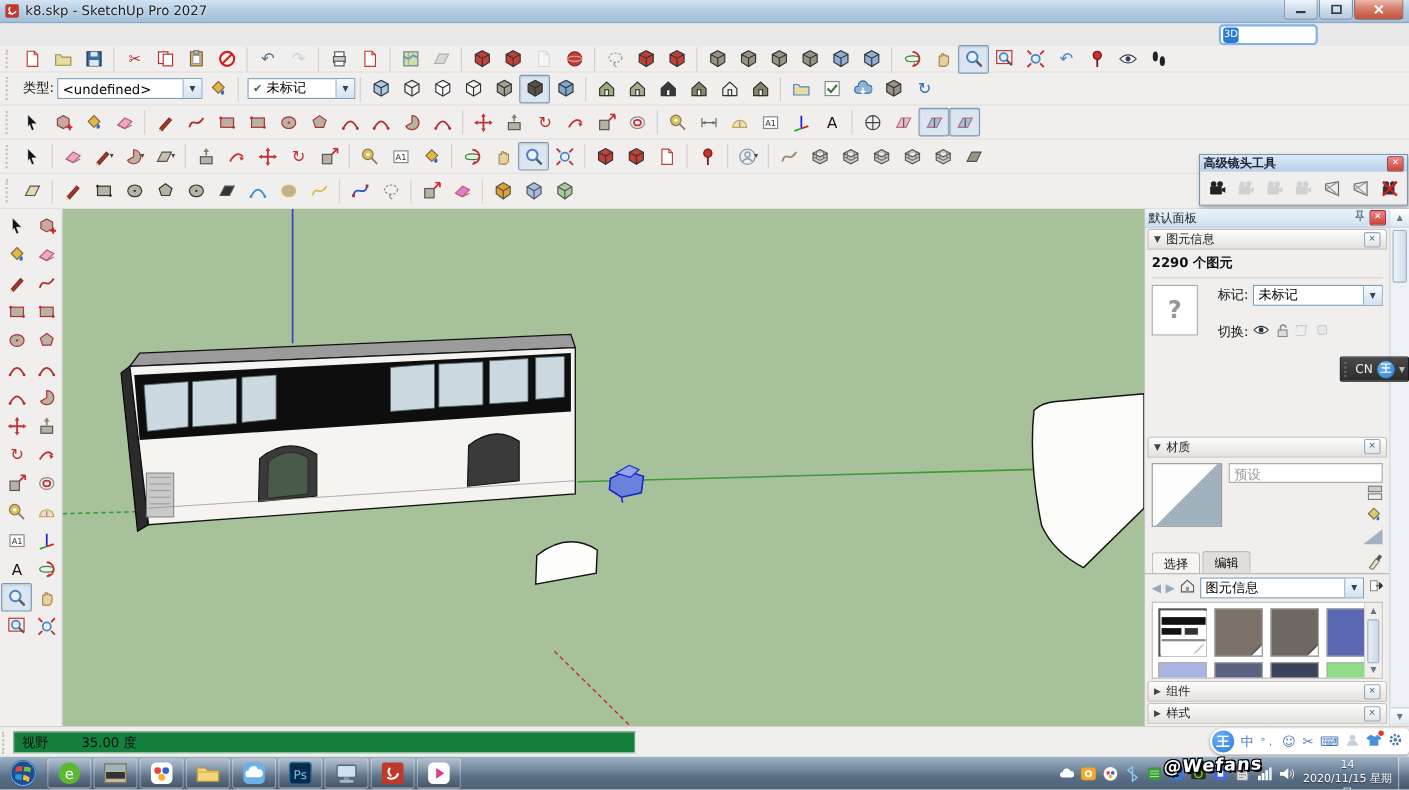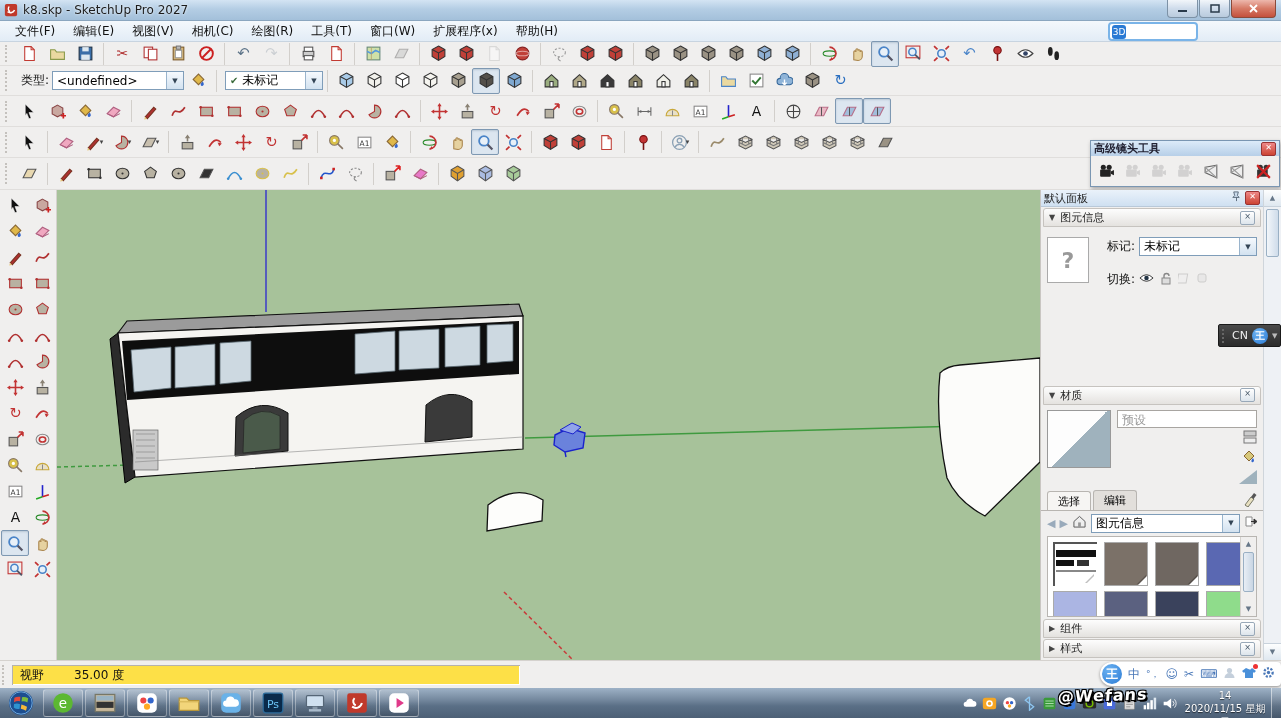--- a/index.html
+++ b/index.html
@@ -91,21 +91,21 @@
   .oscroll{width:18px;background:#eef1f5;border-left:1px solid #cfd5db;display:flex;flex-direction:column;}
   .oscroll .ar{height:16px;text-align:center;font-size:7px;color:#678;line-height:16px;background:linear-gradient(#fdfefe,#dfe8f0);border-bottom:1px solid #c8d2dc;}
   .oscroll .th{margin:2px;height:46px;background:linear-gradient(90deg,#f2f6fa,#cfdcea);border:1px solid #9ab0c4;border-radius:2px;}
   .oscroll .tr{flex:1;}
   .oscroll .ar.b{border-top:1px solid #c8d2dc;border-bottom:none;}
 
   
   .statusbar{position:absolute;left:0;top:660px;width:1281px;height:28px;background:#f0efee;border-top:1px solid #d5d2ce;
     display:flex;align-items:center;}
   .sgrip{width:6px;height:20px;border-left:2px dotted #c4c1bd;margin:0 2px;}
-  .sfield{width:508px;height:20px;background:#fde047;box-shadow:inset 1px 1px 0 #b5b2ac, inset -1px -1px 0 #fff;
+  .sfield{width:566px;height:20px;background:#15803d;box-shadow:inset 1px 1px 0 #b5b2ac, inset -1px -1px 0 #fff;
     display:flex;align-items:center;padding:0 8px;box-sizing:border-box;color:#111;}
   .sfield .vv{margin-left:30px;}
 
   
   .taskbar{position:absolute;left:0;top:688px;width:1281px;height:30px;
     background:linear-gradient(#9db1c6,#73879d 40%,#5a6f86 60%,#4d6076);display:flex;align-items:center;}
   .orb{width:34px;height:28px;display:flex;align-items:center;justify-content:center;margin:0 4px;}
   .tapp{width:38px;height:26px;margin:0 1px;border-radius:3px;border:1px solid rgba(255,255,255,.35);
     background:linear-gradient(rgba(255,255,255,.25),rgba(255,255,255,.06) 50%,rgba(0,0,0,.12));
     display:flex;align-items:center;justify-content:center;}
@@ -161,31 +161,20 @@
           </svg>
         </div>
       <div class="wbtn close">
           <svg width="9" height="9">
             <path d="M1 1l7 7M8 1L1 8" stroke="#fff" stroke-width="1.8"></path>
           </svg>
         </div>
     </div>
   </div>
 
-  <div class="menubar" id="menubar">
-      <div class="menu-item">文件(F)</div>
-      <div class="menu-item">编辑(E)</div>
-      <div class="menu-item">视图(V)</div>
-      <div class="menu-item">相机(C)</div>
-      <div class="menu-item">绘图(R)</div>
-      <div class="menu-item">工具(T)</div>
-      <div class="menu-item">窗口(W)</div>
-      <div class="menu-item">扩展程序(x)</div>
-      <div class="menu-item">帮助(H)</div>
-    </div>
 
   <div class="float-hint">
     <span class="fh-ico">3D</span>
   </div>
 
   <div class="toolrows">
     <div class="trow" style="height:24px">
         <div class="grip"></div>
         <span id="tb1" style="display:flex;align-items:center">
           <div class="tb">
@@ -1671,20 +1660,21 @@
           <span class="xbtn red">✕</span>
         </div>
 
         <div class="sect-h">
           <span class="tri">▼</span>
           <span>图元信息</span>
           <span class="sp"></span>
             <span class="xbtn">×</span>
         </div>
         <div class="ent-body">
+          <div class="ent-count">2290 个图元</div>
           <div class="ent-grid">
             <div class="thumb">?</div>
             <div class="ent-rows">
               <div class="ent-row">
                 <span class="lbl">标记:</span>
                 <span class="combo" style="flex:1">
                   <span class="cval">未标记</span>
                   <span class="dd">▼</span>
                 </span>
               </div>

